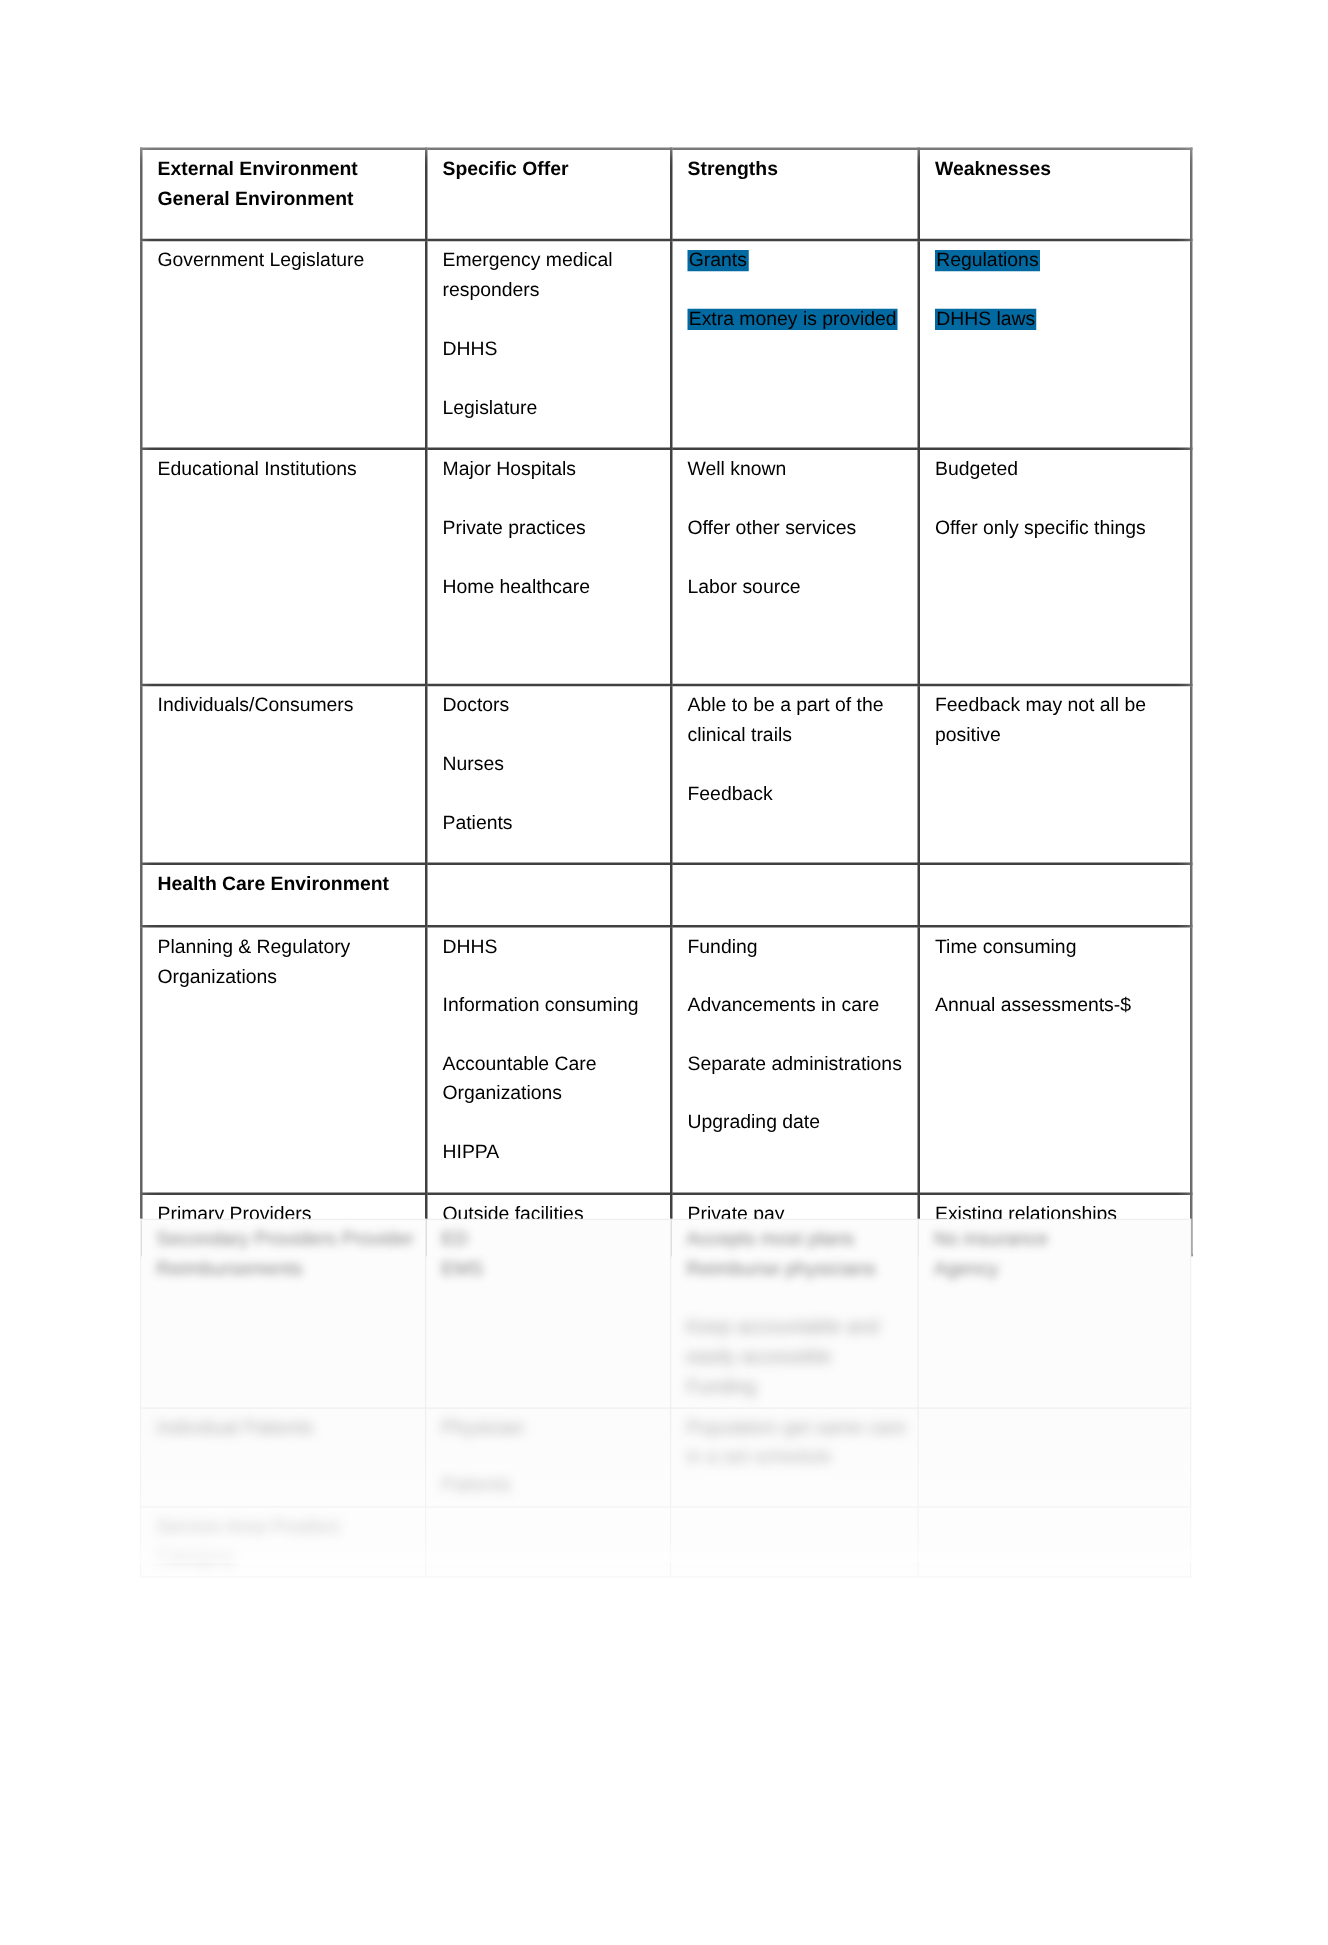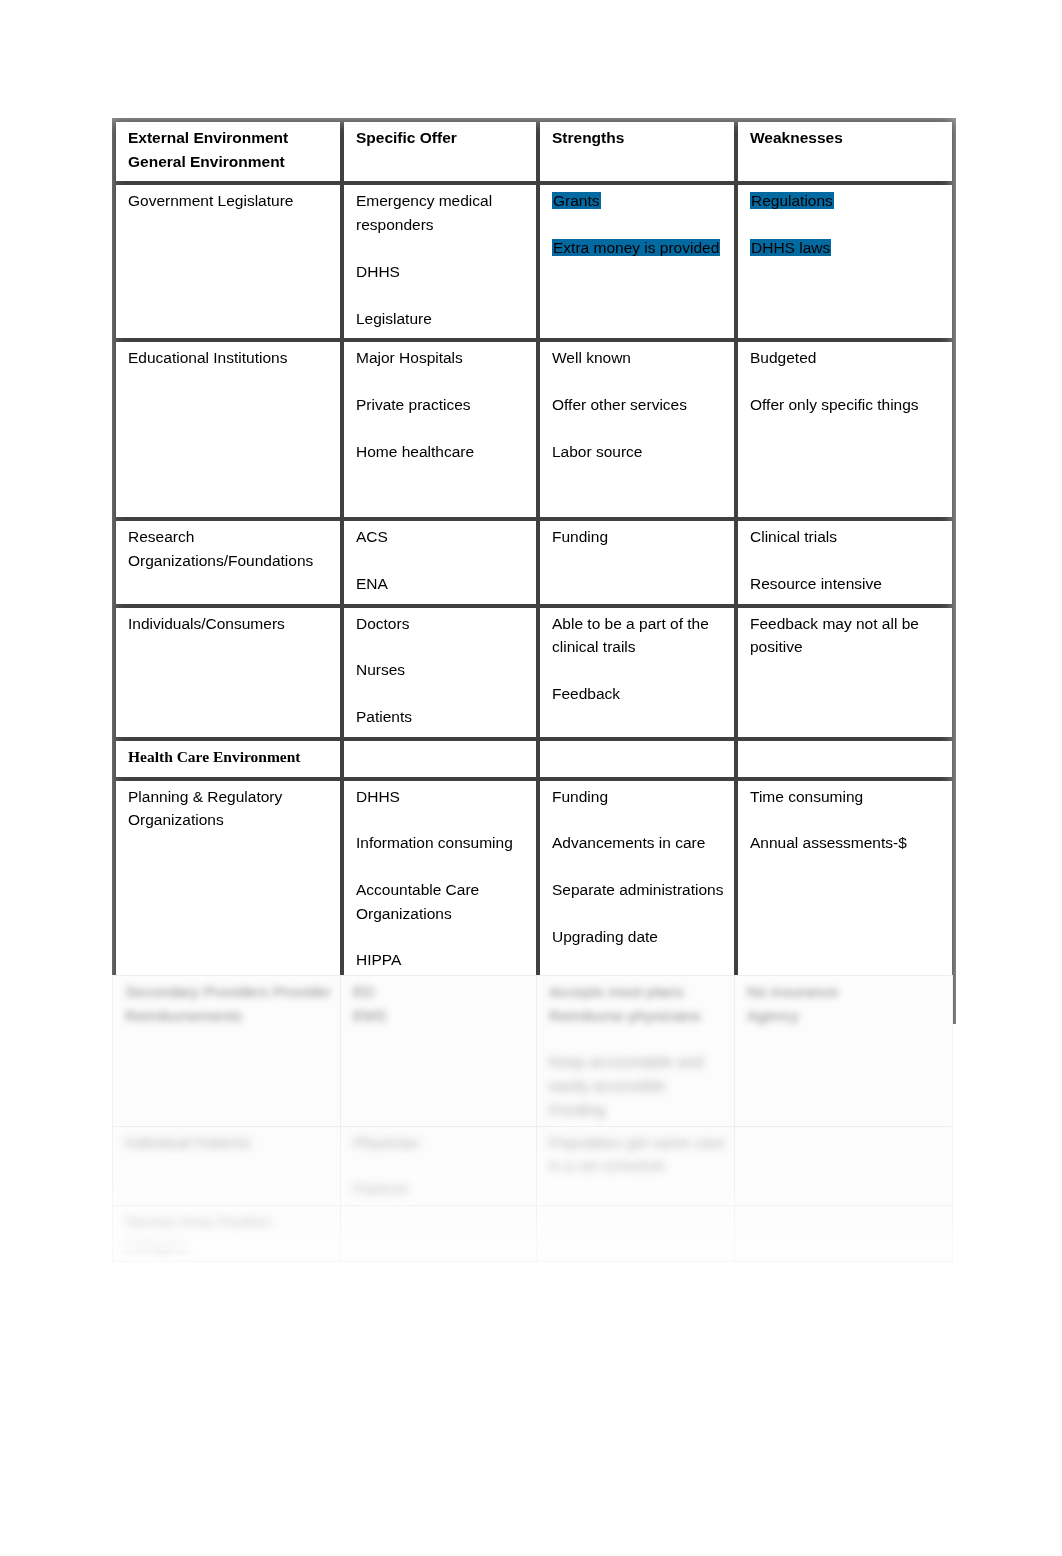--- a/index.html
+++ b/index.html
@@ -30,33 +30,33 @@
     top: 118px;
     width: 840px;
     border-collapse: collapse;
     table-layout: fixed;
     font-size: 15.5px;
     line-height: 1.53;
   }
 
   .doc-table td {
     vertical-align: top;
-    padding: 4px 8px 8px 12px;
-    border: 4px solid #404040;
+    padding: 4px 8px 20px 12px;
+    border: 2px solid #404040;
     background: #ffffff;
   }
 
   
   col.c1 { width: 228px; }
   col.c2 { width: 196px; }
   col.c3 { width: 198px; }
   col.c4 { width: 218px; }
 
   .hdr { font-weight: bold; }
-  .bold { font-weight: bold; font-family: Liberation Serif, serif; }
+  .bold { font-weight: bold; }
 
   .hl {
     background: #0369a1;
     box-decoration-break: clone;
     -webkit-box-decoration-break: clone;
     padding: 0 1px;
   }
 
   .line { display: block; min-height: 23px; }
   .gap  { display: block; height: 23px; }
@@ -179,38 +179,20 @@
           <span class="line">Labor source</span>
         </td>
         <td>
           <span class="line">Budgeted</span>
           <span class="gap"></span>
           <span class="line">Offer only specific things</span>
         </td>
       </tr>
 
 
-      <tr>
-        <td>
-          <span class="line">Research Organizations/Foundations</span>
-        </td>
-        <td>
-          <span class="line">ACS</span>
-          <span class="gap"></span>
-          <span class="line">ENA</span>
-        </td>
-        <td>
-          <span class="line">Funding</span>
-        </td>
-        <td>
-          <span class="line">Clinical trials</span>
-          <span class="gap"></span>
-          <span class="line">Resource intensive</span>
-        </td>
-      </tr>
 
       <tr>
         <td>
           <span class="line">Individuals/Consumers</span>
         </td>
         <td>
           <span class="line">Doctors</span>
           <span class="gap"></span>
           <span class="line">Nurses</span>
           <span class="gap"></span>

